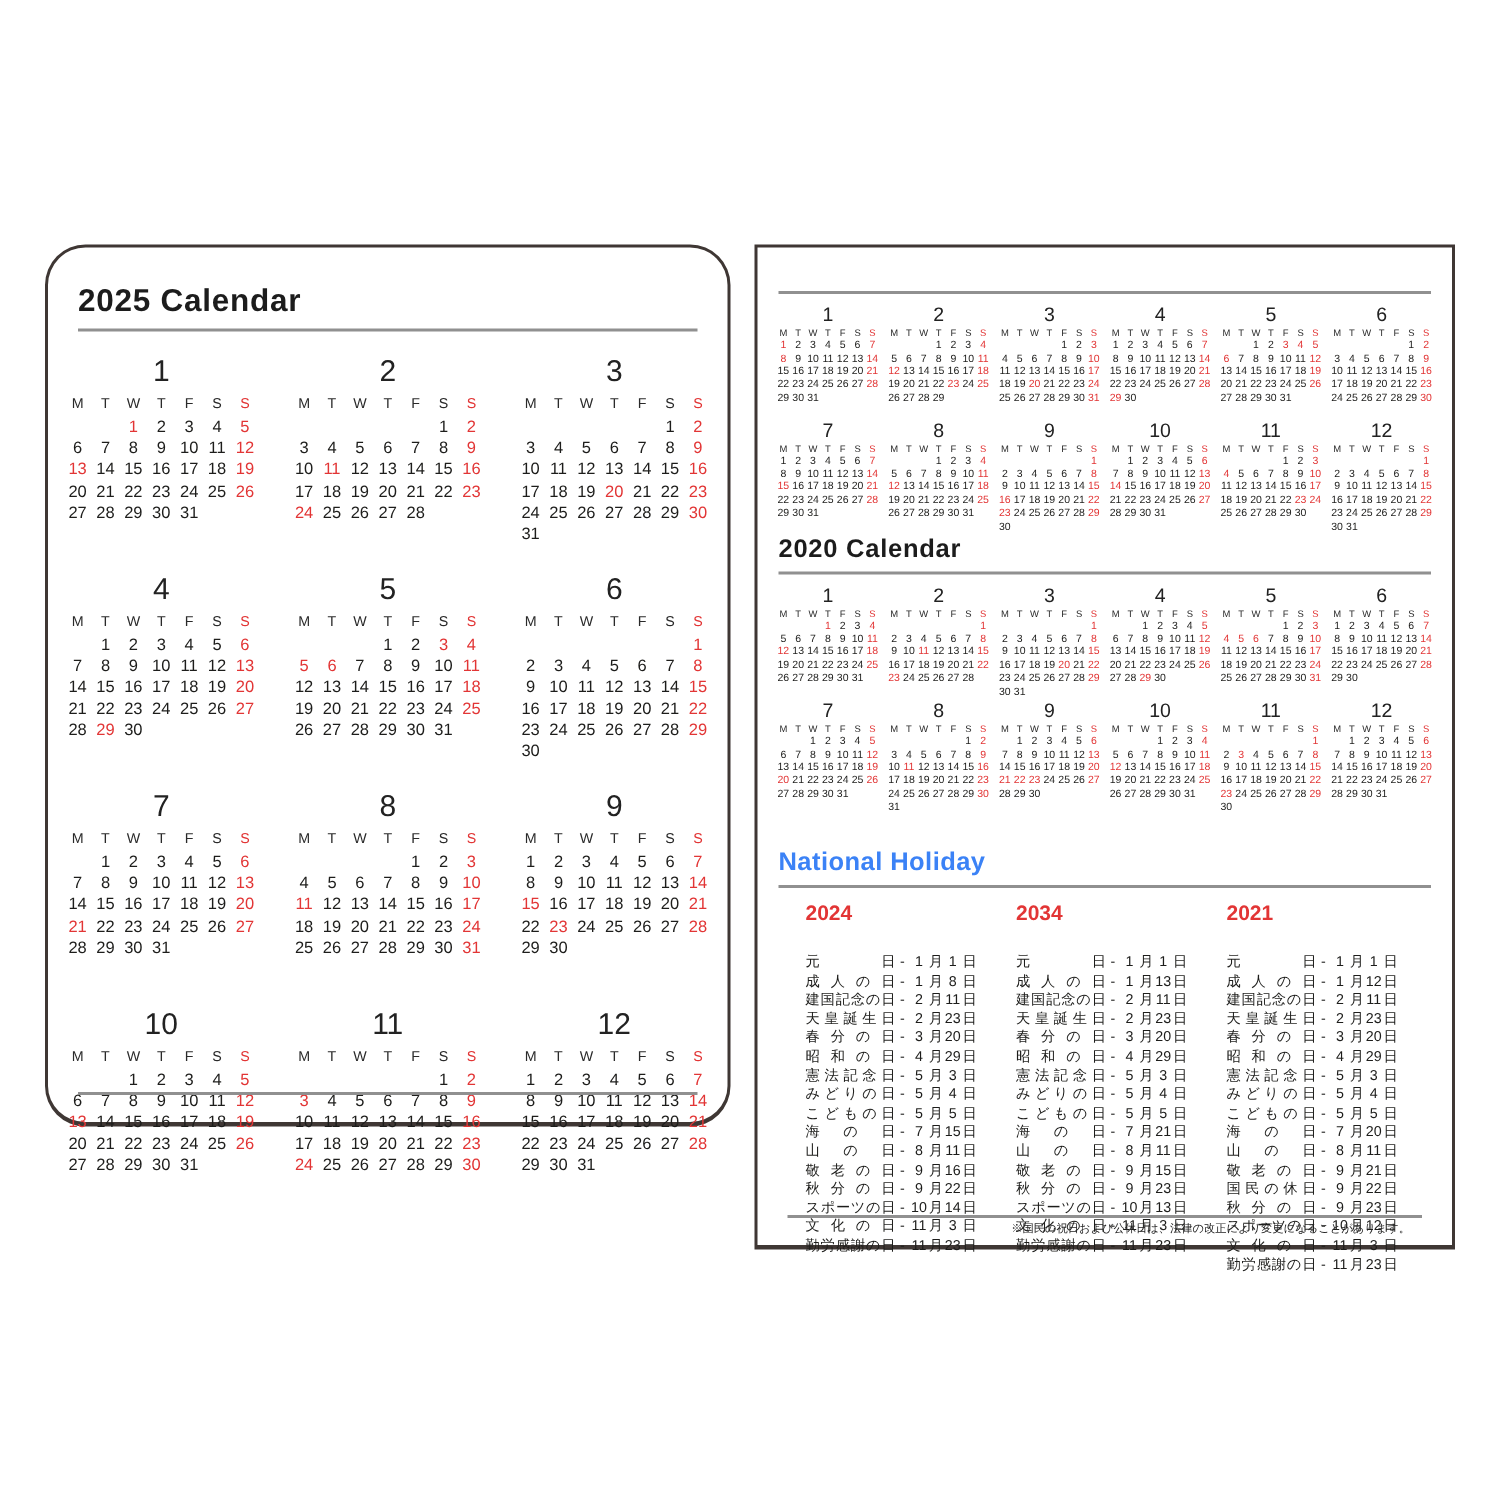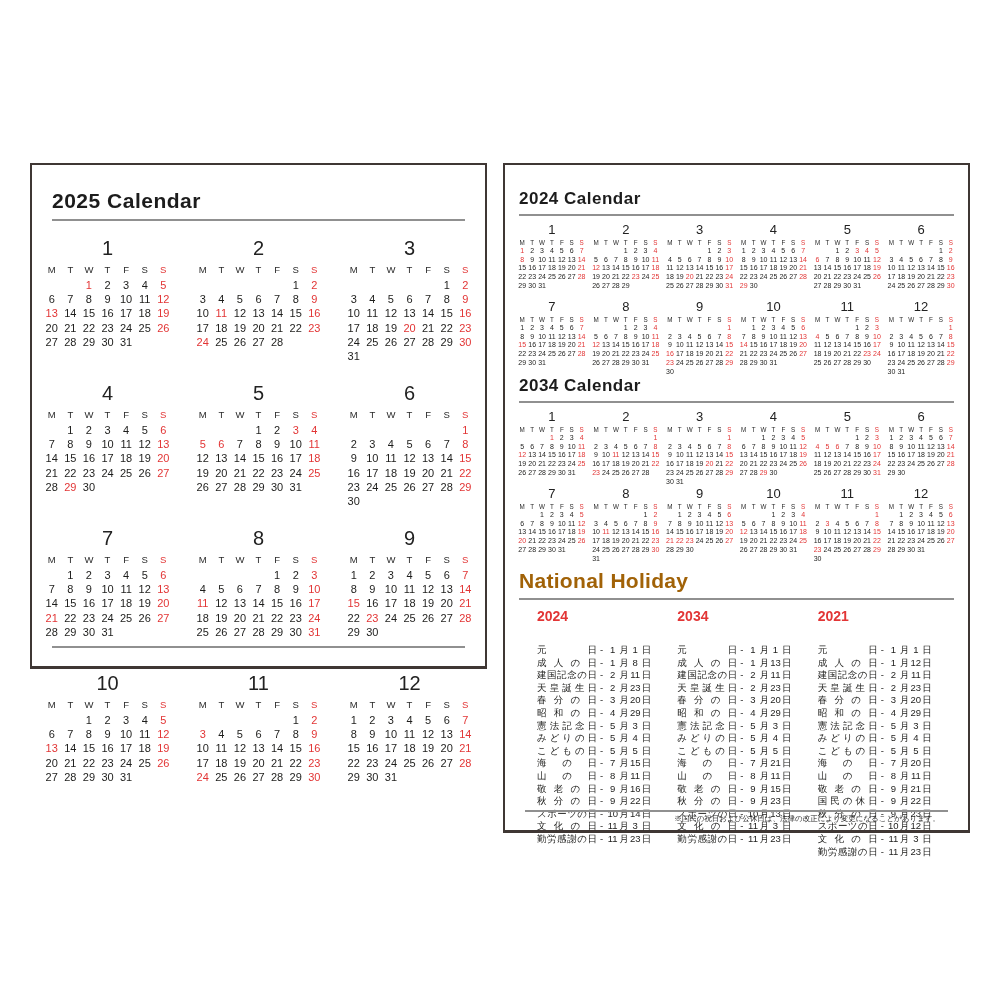--- a/index.html
+++ b/index.html
@@ -5,21 +5,21 @@
   html,body{margin:0;padding:0;}
   body{
     width:1000px;height:1000px;background:#ffffff;position:relative;
     font-family:"Liberation Sans", sans-serif;color:#1d1d1b;
     -webkit-font-smoothing:antialiased;
   }
   .page{
     position:absolute;background:#fff;box-sizing:border-box;
     border:2px solid #3f3734;border-bottom-width:3px;
   }
-  #left-page{left:30px;top:163px;width:457px;height:506px;}
+  #left-page{left:30px;top:163px;width:457px;height:588px;border-radius:27px;}
   #right-page{left:503px;top:163px;width:467px;height:670px;}
 
   .pg-title{font-weight:bold;letter-spacing:.5px;color:#1c1c1c;}
   #left-page .pg-title{margin:24px 20px 0;font-size:21px;}
   #right-page .pg-title{margin:0 14px 0;font-size:17px;}
   .rule{height:2px;background:#909090;}
   #left-page .rule{margin:6px 20px 0;}
   #right-page .rule{margin:5px 14px 0;}
 
   
@@ -40,21 +40,21 @@
     justify-items:center;align-items:start;margin:6px 10px 0;
   }
   .month-r .mnum{font-size:13px;margin-bottom:2px;}
   .month-r .wrow,.month-r .dgrid{grid-template-columns:repeat(7,9.9px);}
   .month-r .wrow{font-size:6.3px;margin-bottom:1px;color:#2a2a2a;}
   .month-r .dgrid{font-size:7px;line-height:8.7px;}
 
   .red{color:#e23535;}
 
   
-  .nh-title{margin:6px 14px 0;font-size:21px;font-weight:bold;color:#a16207;letter-spacing:.3px;}
+  .nh-title{margin:22px 14px 0;font-size:17px;font-weight:bold;color:#3b82f6;letter-spacing:.3px;}
   .nh-cols{display:grid;grid-template-columns:repeat(3,1fr);margin:8px 10px 0 32px;}
   .nh-year{color:#e23535;font-weight:bold;font-size:14px;margin-bottom:20px;}
   .nh-row{font-size:9.5px;line-height:12.6px;white-space:nowrap;}
   .hname{display:inline-flex;justify-content:space-between;width:60px;vertical-align:top;}
   .dash{display:inline-block;margin:0 3px;}
   .mn,.dn{display:inline-block;width:13px;text-align:center;}
 
   .foot-rule{position:absolute;left:20px;right:20px;bottom:18px;height:2px;background:#909090;}
   .footnote{position:absolute;right:28px;bottom:6px;font-size:7.5px;color:#222;}
 </style>
@@ -631,21 +631,20 @@
           <span class="day">30</span>
           <span class="day">31</span>
         </div>
       </div>
     </div>
   <div class="foot-rule"></div>
 </div>
 
 <div class="page" id="right-page">
   <div style="height:24px"></div>
-  <div class="pg-title">2024 Calendar</div>
   <div class="rule"></div>
   <div class="months-r" id="months-2024">
       <div class="month month-r">
         <div class="mnum">1</div>
         <div class="wrow">
           <span class="wd">M</span>
           <span class="wd">T</span>
           <span class="wd">W</span>
           <span class="wd">T</span>
           <span class="wd">F</span>
@@ -1203,21 +1202,21 @@
           <span class="day">25</span>
           <span class="day">26</span>
           <span class="day">27</span>
           <span class="day">28</span>
           <span class="day red">29</span>
           <span class="day">30</span>
           <span class="day">31</span>
         </div>
       </div>
     </div>
-  <div class="pg-title">2034 Calendar</div>
+  <div class="pg-title">2020 Calendar</div>
   <div class="rule"></div>
   <div class="months-r" id="months-2026">
       <div class="month month-r">
         <div class="mnum">1</div>
         <div class="wrow">
           <span class="wd">M</span>
           <span class="wd">T</span>
           <span class="wd">W</span>
           <span class="wd">T</span>
           <span class="wd">F</span>

